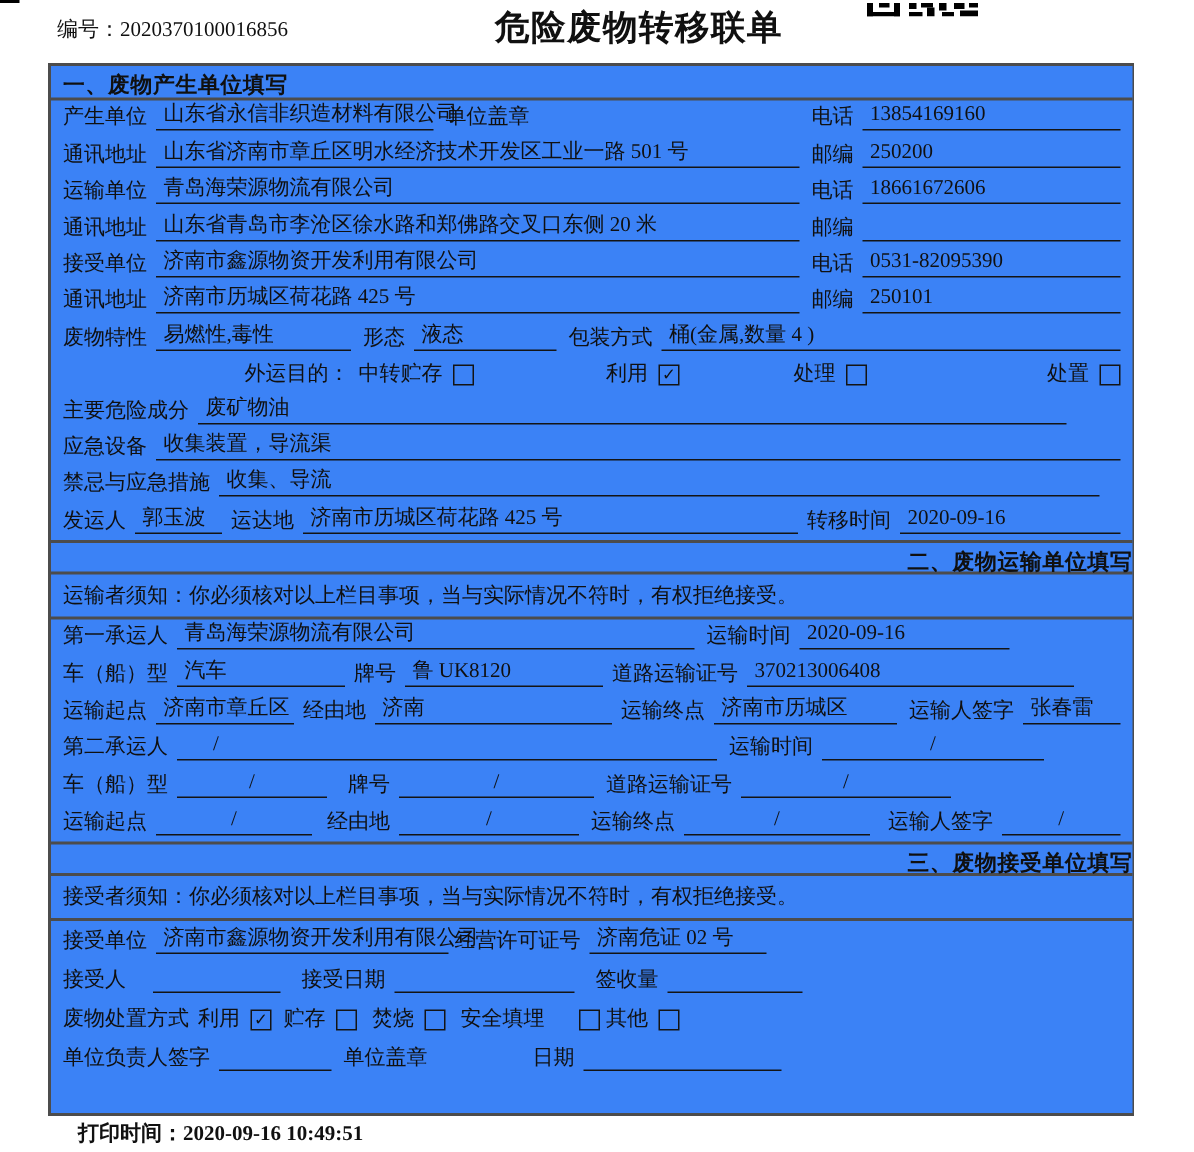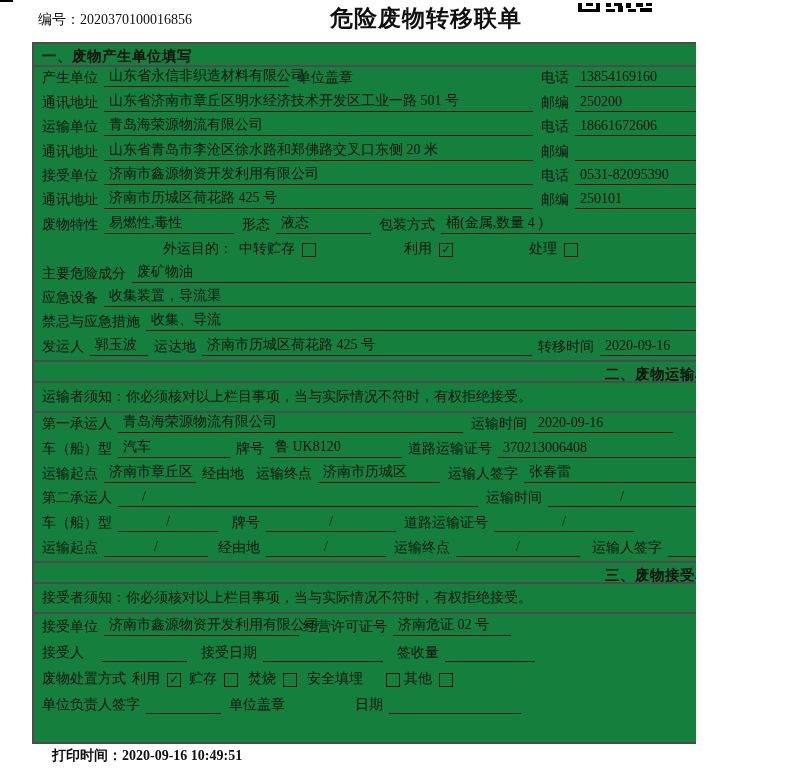--- a/index.html
+++ b/index.html
@@ -1,24 +1,24 @@
 <!DOCTYPE html>
 <html><head>
 <meta charset="utf-8">
 <style>
   html,body{margin:0;padding:0;background:#fff;}
-  .page{position:relative;width:696px;height:768px;background:#ffffff;overflow:hidden;
+  .page{position:relative;width:756px;height:768px;background:#ffffff;overflow:hidden;
         font-family:"Liberation Serif","DejaVu Serif",serif;color:#101010;font-size:14px;}
   .corner-mark{position:absolute;left:0;top:0;width:13px;height:2px;background:#000;}
   .edge-line{position:absolute;left:789px;top:0;width:2px;height:768px;background:#bcbcbc;}
   .serial{position:absolute;left:38px;top:11px;white-space:nowrap;}
   .doc-title{position:absolute;left:330px;top:3px;font-size:23px;font-weight:bold;letter-spacing:1px;white-space:nowrap;}
   .qr{position:absolute;left:578px;top:0;}
   .form{position:absolute;left:32px;top:42px;width:725px;height:702px;border:2px solid #4c4c4c;
-        box-sizing:border-box;display:flex;flex-direction:column;background:#15803d;}
+        box-sizing:border-box;display:flex;flex-direction:column;background:#3b82f6;}
   .sechd{height:23px;box-sizing:border-box;border-bottom:2px solid #4c4c4c;font-weight:bold;
          padding:3px 0 0 8px;font-size:14.5px;letter-spacing:.5px;}
   .bt{border-top:2px solid #4c4c4c;text-align:right;}
   .note{height:30px;box-sizing:border-box;border-bottom:2px solid #4c4c4c;display:flex;
         align-items:center;padding-left:8px;}
   .row{display:flex;align-items:flex-end;padding:0 8px 4px 8px;box-sizing:border-box;}
   .tr1{height:24.4px;justify-content:flex-end;}
   .tr2{height:24.7px;}
   .tr3{height:26px;}
   .lbl{white-space:nowrap;margin-right:6px;}
@@ -175,20 +175,21 @@
       <span class="lbl" style="margin-left:6px">牌号</span>
       <span class="u" style="width:132px">鲁 UK8120</span>
       <span class="lbl" style="margin-left:6px">道路运输证号</span>
       <span class="u" style="width:218px">370213006408</span>
     </div>
 
     <div class="row tr2">
       <span class="lbl">运输起点</span>
       <span class="u" style="width:92px">济南市章丘区</span>
       <span class="lbl" style="margin-left:6px">经由地</span>
+      <span class="u" style="width:158px">济南</span>
       <span class="lbl" style="margin-left:6px">运输终点</span>
       <span class="u" style="width:122px">济南市历城区</span>
       <span class="lbl" style="margin-left:8px">运输人签字</span>
       <span class="u grow">张春雷</span>
     </div>
 
     <div class="row tr2">
       <span class="lbl">第二承运人</span>
       <span class="u ind" style="width:360px">/</span>
       <span class="lbl" style="margin-left:8px">运输时间</span>

